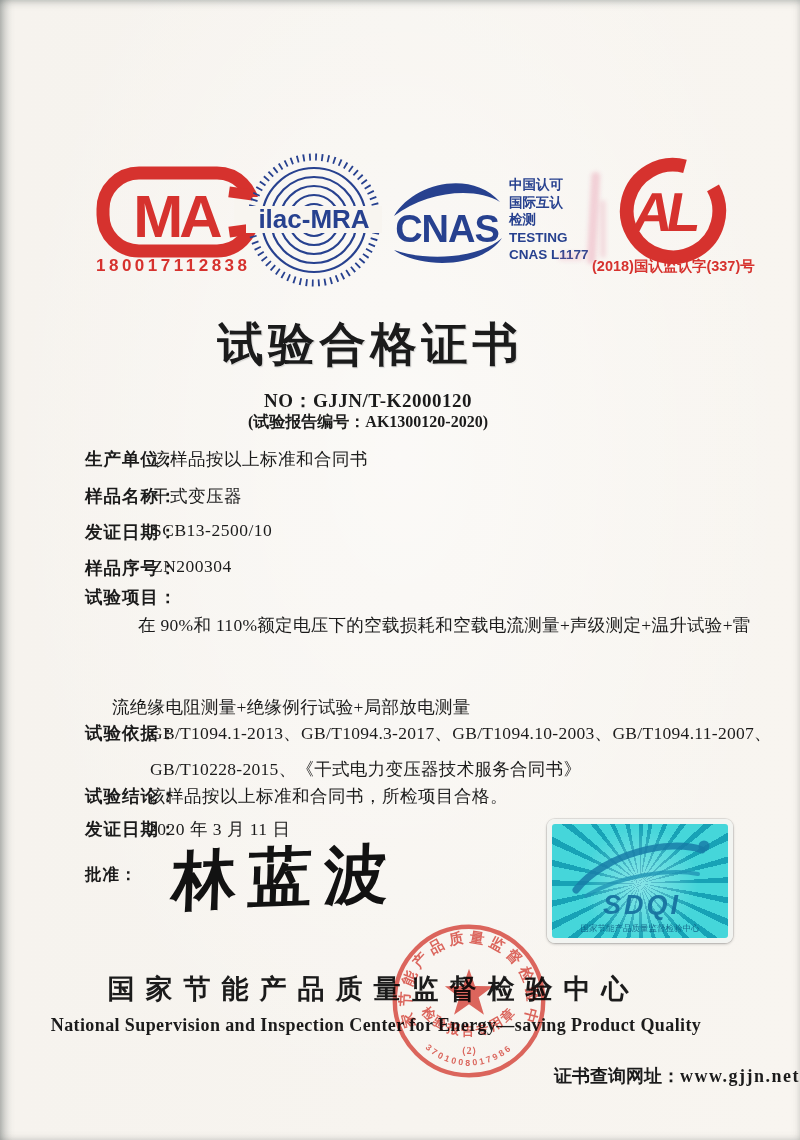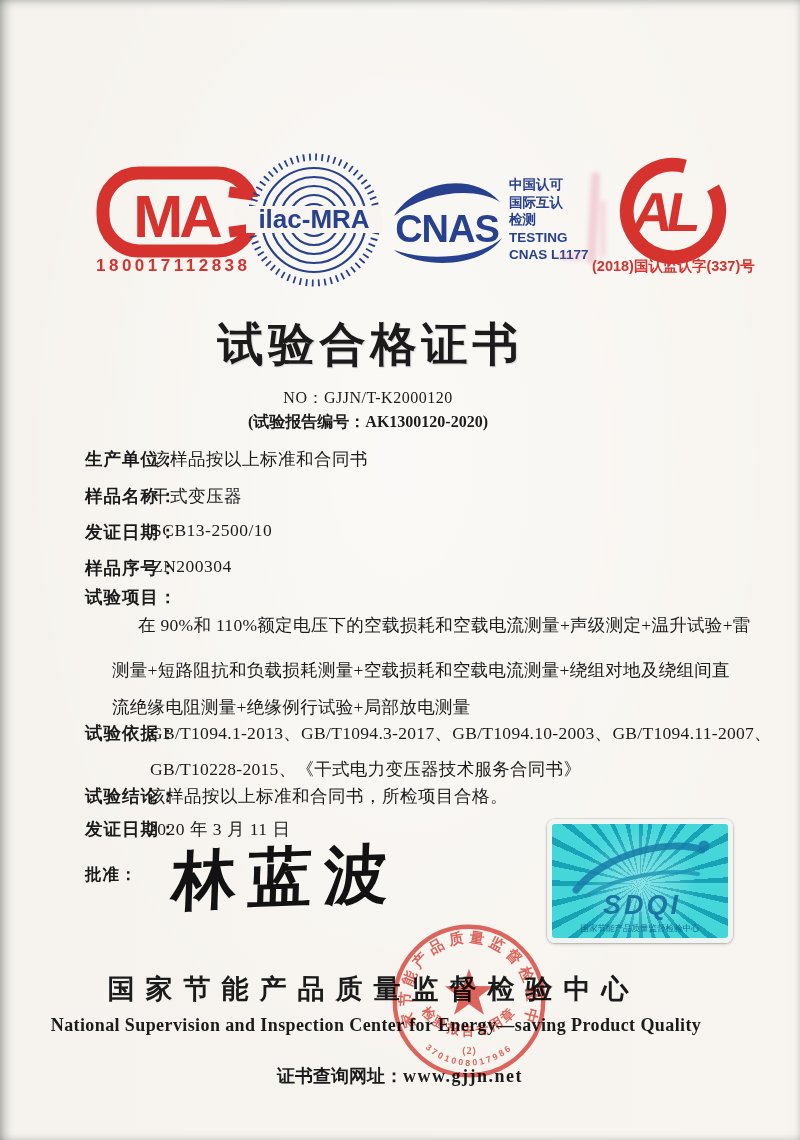--- a/index.html
+++ b/index.html
@@ -20,21 +20,21 @@
   }
   .abs{position:absolute;}
   .sans{font-family:"Liberation Sans","DejaVu Sans",sans-serif;}
   .center{left:0;width:736px;text-align:center;}
   .red{color:#d6322e;}
   .label{font-size:17.5px;font-weight:600;letter-spacing:1px;white-space:nowrap;}
   .value{font-size:17.5px;white-space:nowrap;letter-spacing:.5px;}
   .flow-line{font-size:17.5px;white-space:nowrap;letter-spacing:.3px;}
   .title{font-size:46px;font-weight:bold;letter-spacing:5px;text-indent:5px;
          text-shadow:0 0 2px rgba(255,255,255,.9),1px 1px 1px rgba(0,0,0,.18);}
-  .certno{font-size:16px;font-weight:normal;letter-spacing:.5px;}
+  .certno{font-size:19px;font-weight:bold;letter-spacing:.5px;}
   .reportno{font-size:16px;font-weight:bold;}
   .logo-num{font-size:17px;font-weight:bold;letter-spacing:3.5px;white-space:nowrap;}
   .cal-num{font-size:14.5px;font-weight:bold;white-space:nowrap;font-family:"Liberation Sans","DejaVu Sans",sans-serif;}
   .cnas-info div{font-size:13.5px;font-weight:bold;line-height:17.5px;white-space:nowrap;
                  font-family:"Liberation Sans","DejaVu Sans",sans-serif;color:#27418f;}
   .signature{font-size:64px;font-weight:bold;letter-spacing:12px;white-space:nowrap;
              transform:rotate(-2deg) skewX(-4deg);color:#121212;}
   .org-cn{font-size:27px;font-weight:bold;letter-spacing:11px;text-indent:11px;}
   .org-en{font-size:18px;font-weight:bold;letter-spacing:.4px;padding-left:8px;}
   .query{font-size:18px;font-weight:bold;}
@@ -113,21 +113,20 @@
   <div class="abs value" style="left:152px;top:484px;">干式变压器</div>
 
   <div class="abs label" style="left:85px;top:520px;">发证日期：</div>
   <div class="abs value" style="left:152px;top:520px;">SCB13-2500/10</div>
 
   <div class="abs label" style="left:85px;top:556px;">样品序号：</div>
   <div class="abs value" style="left:152px;top:556px;">ZN200304</div>
 
   <div class="abs label" style="left:85px;top:585px;">试验项目：</div>
   <div class="abs flow-line" style="left:138px;top:613px;">在 90%和 110%额定电压下的空载损耗和空载电流测量+声级测定+温升试验+雷</div>
-  <div class="abs flow-line" style="left:112px;top:658px;">测量+短路阻抗和负载损耗测量+空载损耗和空载电流测量+绕组对地及绕组间直</div>
   <div class="abs flow-line" style="left:112px;top:695px;">流绝缘电阻测量+绝缘例行试验+局部放电测量</div>
 
   <div class="abs label" style="left:85px;top:721px;">试验依据：</div>
   <div class="abs flow-line" style="left:150px;top:721px;">GB/T1094.1-2013、GB/T1094.3-2017、GB/T1094.10-2003、GB/T1094.11-2007、</div>
   <div class="abs flow-line" style="left:150px;top:757px;">GB/T10228-2015、《干式电力变压器技术服务合同书》</div>
 
   <div class="abs label" style="left:85px;top:784px;">试验结论：</div>
   <div class="abs value" style="left:148px;top:784px;">该样品按以上标准和合同书，所检项目合格。</div>
 
   <div class="abs label" style="left:85px;top:817px;">发证日期：</div>
@@ -142,21 +141,21 @@
       <path d="M34,72 C66,52 118,44 146,50" fill="none" stroke="#1f93b4" stroke-width="4" stroke-linecap="round" opacity=".8"></path>
       <circle cx="152" cy="22" r="5.5" fill="#187da8" opacity=".85"></circle>
       <text x="90" y="90" text-anchor="middle" font-size="27" font-weight="bold" font-style="italic" letter-spacing="3" fill="#156f9e" opacity=".9">SDQI</text>
       <text x="88" y="107" text-anchor="middle" font-size="8.5" fill="#0d5a80" opacity=".85" class="seal-cjk">国家节能产品质量监督检验中心</text>
     </svg>
   </div>
 
   <div class="abs center org-cn" style="top:971px;">国家节能产品质量监督检验中心</div>
   <div class="abs center org-en" style="top:1015px;">National Supervision and Inspection Center for Energy—saving Product Quality</div>
 
-  <div class="abs query" style="left:0;width:800px;top:1064px;text-align:center;">
+  <div class="abs query" style="left:0;width:800px;top:1064px;text-align:right;">
     <span>证书查询网址：</span><span class="url">www.gjjn.net</span>
   </div>
 
   <svg class="abs seal-svg" style="left:386px;top:918px;" width="166" height="166" viewBox="0 0 170 170">
     <defs>
       <path id="sealRing" d="M 28.6 105.5 A 60 60 0 1 1 141.4 105.5"></path>
       <path id="sealInner" d="M 36 96 A 62 62 0 0 0 134 96"></path>
       <path id="sealNum" d="M 27.8 118 A 66 66 0 0 0 142.2 118"></path>
     </defs>
     <g fill="#dd4f46" stroke="none">

